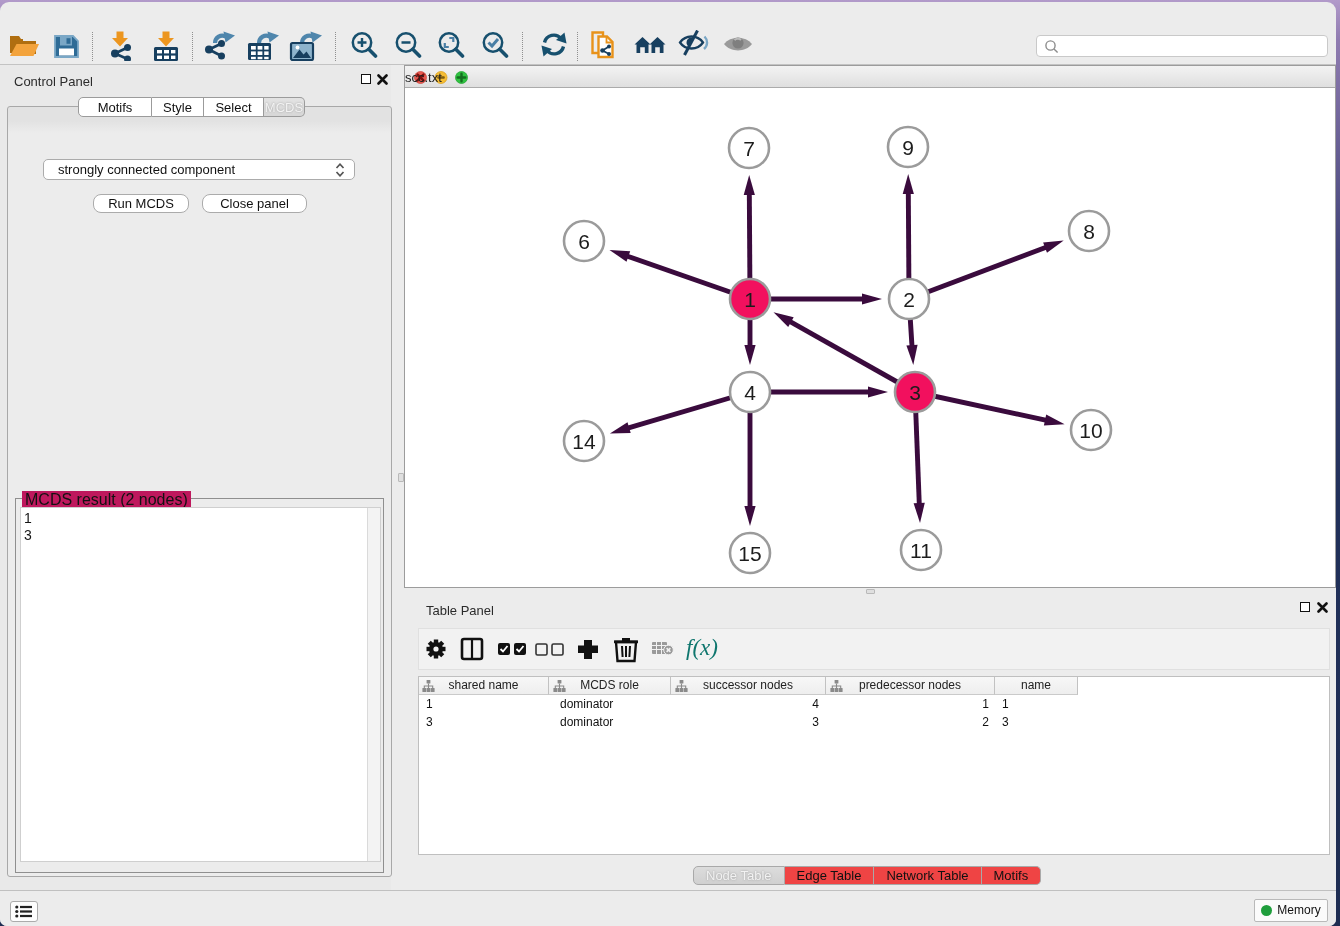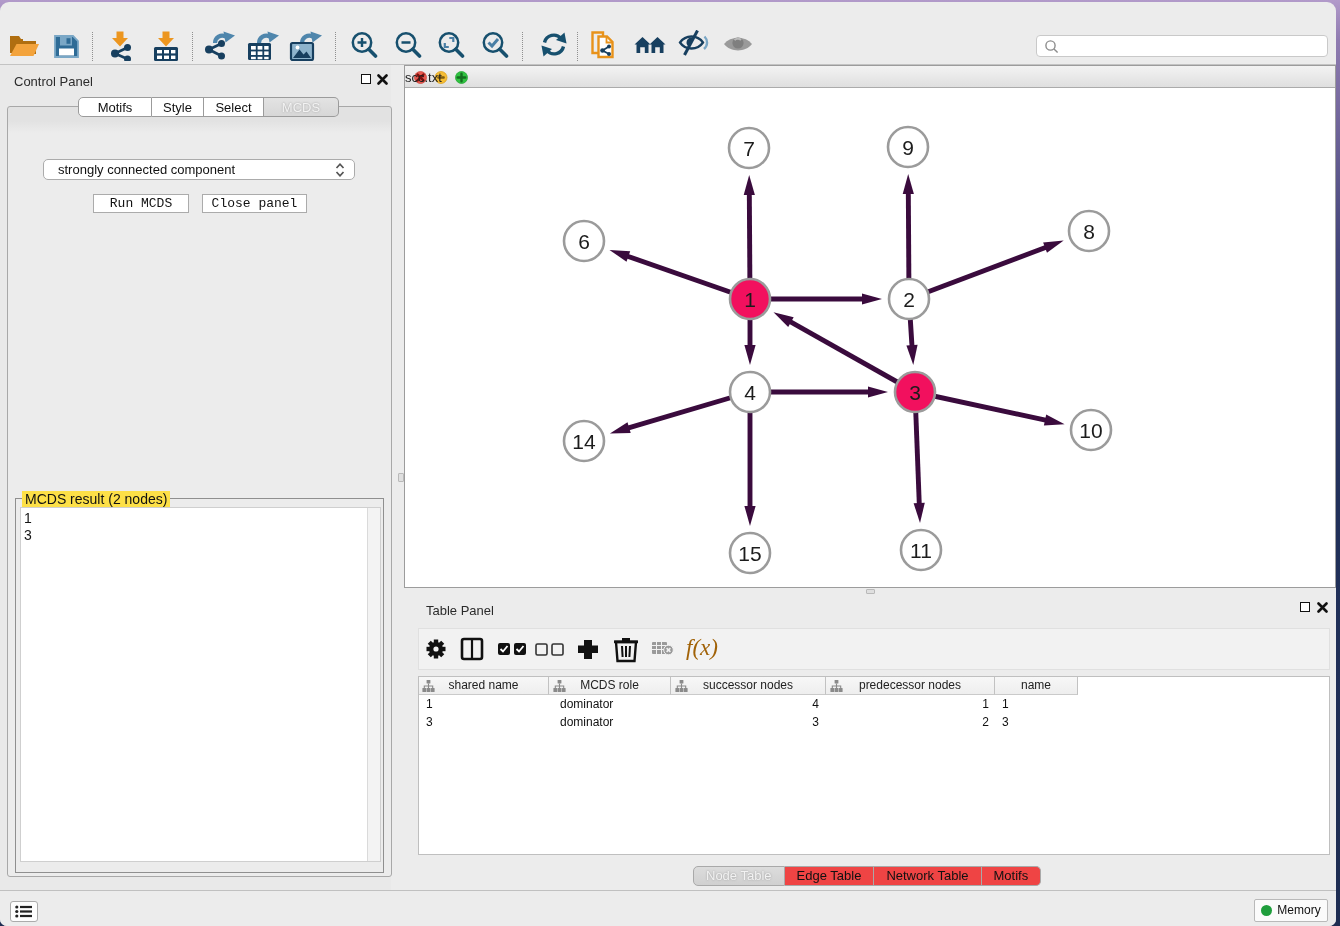--- a/index.html
+++ b/index.html
@@ -35,25 +35,25 @@
   text-shadow:0 0 2px rgba(140,140,140,.8); border-radius:0 5px 5px 0; }
 .cp-pane { position:absolute; left:7px; top:41px; width:385px; height:771px;
   border:1px solid #a8a8a8; border-radius:3px;
   background:linear-gradient(#e2e2e2 0px,#e2e2e2 14px,#ececec 26px,#ececec 100%); }
 .opt-label { position:absolute; left:0; top:74px; width:100%; text-align:center;
   font-size:13px; color:#111; }
 .dropdown { position:absolute; left:43px; top:94px; width:312px; height:21px;
   background:#fff; border:1px solid #ababab; border-radius:5px;
   font-size:13px; line-height:19px; padding-left:14px; color:#111; }
 .btn { position:absolute; height:19px; background:#fff; border:1px solid #ababab;
-  border-radius:0; font-size:13px; text-align:center; line-height:17px; color:#111;font-family:Liberation Mono, monospace; }
+  border-radius:8px; font-size:13px; text-align:center; line-height:17px; color:#111; }
 .fieldset { position:absolute; left:15px; top:433px; width:369px; height:375px;
   border:1px solid #8f8f8f; }
-.legend { position:absolute; left:6px; top:-8px; background:#fde047; padding:0 3px;
-  font-size:14px; color:#111; }
+.legend { position:absolute; left:6px; top:-8px; background:#be185d; padding:0 3px;
+  font-size:16px; color:#111; }
 .resultbox { position:absolute; left:4px; top:8px; width:361px; height:355px;
   background:#fff; border:1px solid #cfcfcf; font-size:14px; line-height:16.5px;
   padding:2px 0 0 3px; color:#151515; }
 .sbtrack { position:absolute; right:0; top:0; width:13px; height:100%;
   background:#f3f3f3; border-left:1px solid #dadada; }
 
 .netwin { position:absolute; left:404px; top:63px; width:932px; height:523px;
   background:#fff; border:1px solid #9c9c9c; }
 .net-titlebar { position:absolute; left:0; top:0; width:100%; height:22px;
   background:linear-gradient(#f3f3f3,#dfdfdf); border-bottom:1px solid #ababab; }
@@ -61,21 +61,21 @@
 
 .tp { position:absolute; left:404px; top:592px; width:932px; height:298px; background:#ececec; }
 .tp-toolbar { position:absolute; left:14px; top:34px; width:912px; height:42px;
   background:#f2f2f2; border:1px solid #e0e0e0; }
 .tbl { position:absolute; left:14px; top:82px; width:912px; height:179px; background:#fff;
   border:1px solid #bfbfbf; }
 .th { position:absolute; top:0; height:18px; background:linear-gradient(#f7f7f7,#eee);
   border-right:1px solid #c2c2c2; border-bottom:1px solid #cacaca;
   font-size:12px; color:#222; text-align:center; line-height:17px; }
 .td { position:absolute; height:18px; font-size:12px; color:#111; line-height:18px; }
-.btabs { position:absolute; left:289px; top:272px; height:19px; display:flex; font-size:13px;align-items:center; }
+.btabs { position:absolute; left:289px; top:272px; height:19px; display:flex; font-size:13px; }
 .btab { background:#ef4444; border:1px solid #a9a9a9; border-left:none; padding:0 12px;
   line-height:18px; color:#111; }
 .btab.first { border-left:1px solid #a9a9a9; border-radius:5px 0 0 5px;
   background:linear-gradient(#dcdcdc,#d0d0d0); color:#f2f2f2;
   text-shadow:0 0 2px rgba(140,140,140,.8); }
 .btab.last { border-radius:0 5px 5px 0; }
 
 .statusbar { position:absolute; left:0; top:888px; width:100%; height:36px;
   border-top:1px solid #c0c0c0; background:#ececec; }
 .memBtn { position:absolute; right:8px; top:8px; width:74px; height:23px;
@@ -223,21 +223,21 @@
     <div class="cp-title">Control Panel</div>
     <div class="float-sq" style="left:361px;top:9px"></div>
     <svg class="xicon" style="left:377px;top:9px" viewBox="0 0 11 11">
       <path d="M1.5 1.5 L9.5 9.5 M9.5 1.5 L1.5 9.5" stroke="#111" stroke-width="2.6" stroke-linecap="round"></path>
     </svg>
     <div class="cp-pane"></div>
     <div class="tabs">
       <div class="tab first" style="width:74px">Motifs</div>
       <div class="tab" style="width:52px">Style</div>
       <div class="tab" style="width:60px">Select</div>
-      <div class="tab sel" style="width:75px">MCDS</div>
+      <div class="tab sel" style="width:41px">MCDS</div>
     </div>
     <div class="dropdown">strongly connected component
       <svg width="10" height="14" style="position:absolute;right:9px;top:3px" viewBox="0 0 10 14">
         <path d="M1.5 5 L5 1.2 L8.5 5" fill="none" stroke="#555" stroke-width="1.7"></path>
         <path d="M1.5 9 L5 12.8 L8.5 9" fill="none" stroke="#555" stroke-width="1.7"></path>
       </svg>
     </div>
     <div class="btn" style="left:93px;top:129px;width:96px">Run MCDS</div>
     <div class="btn" style="left:202px;top:129px;width:105px">Close panel</div>
     <div class="fieldset">
@@ -363,21 +363,21 @@
 <g transform="translate(228,6)">
           <rect x="0" y="0" width="15" height="12" rx="1" fill="#9a9a9a"></rect>
           <line x1="0" y1="3.5" x2="15" y2="3.5" stroke="#f2f2f2" stroke-width="1"></line>
           <line x1="0" y1="7.5" x2="15" y2="7.5" stroke="#f2f2f2" stroke-width="1"></line>
           <line x1="4.5" y1="0" x2="4.5" y2="12" stroke="#f2f2f2" stroke-width="1"></line>
           <line x1="9.5" y1="0" x2="9.5" y2="12" stroke="#f2f2f2" stroke-width="1"></line>
           <circle cx="16.5" cy="8" r="4.8" fill="#9a9a9a" stroke="#f2f2f2" stroke-width="1"></circle>
           <path d="M14.6 6.1 L18.4 9.9 M18.4 6.1 L14.6 9.9" stroke="#f2f2f2" stroke-width="1.5"></path>
         </g>
 </svg>
-<div style="position:absolute;left:282px;top:41px;width:44px;font-family:'Liberation Serif',serif;font-style:italic;font-size:23px;color:#a16207">f(x)</div>
+<div style="position:absolute;left:282px;top:41px;width:44px;font-family:'Liberation Serif',serif;font-style:italic;font-size:23px;color:#0f766e">f(x)</div>
     <div class="tbl">
       <div class="th" style="left:0;width:130px"><svg width="13" height="12" viewBox="0 0 13 12" style="position:absolute;left:3px;top:3px">
             <g fill="#8a8a8a">
               <rect x="4.6" y="0" width="3.8" height="3.6" rx="0.6"></rect>
               <rect x="0.4" y="8" width="3.8" height="4" rx="0.6"></rect>
               <rect x="4.6" y="8" width="3.8" height="4" rx="0.6"></rect>
               <rect x="8.8" y="8" width="3.8" height="4" rx="0.6"></rect>
             </g>
             <path d="M6.5 3.6 L6.5 8 M2.3 8 L2.3 6 L10.7 6 L10.7 8" fill="none" stroke="#8a8a8a" stroke-width="1.1"></path>
           </svg>shared name</div>

